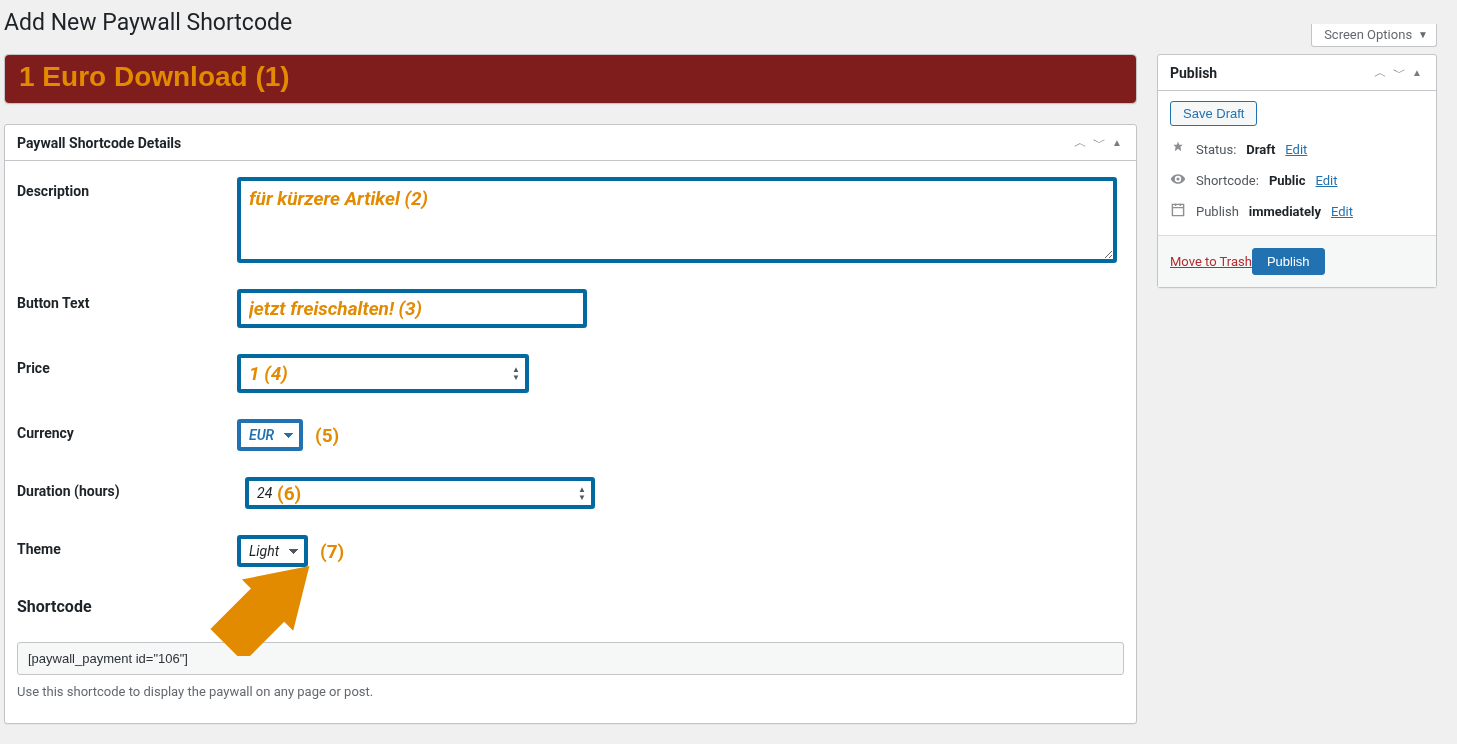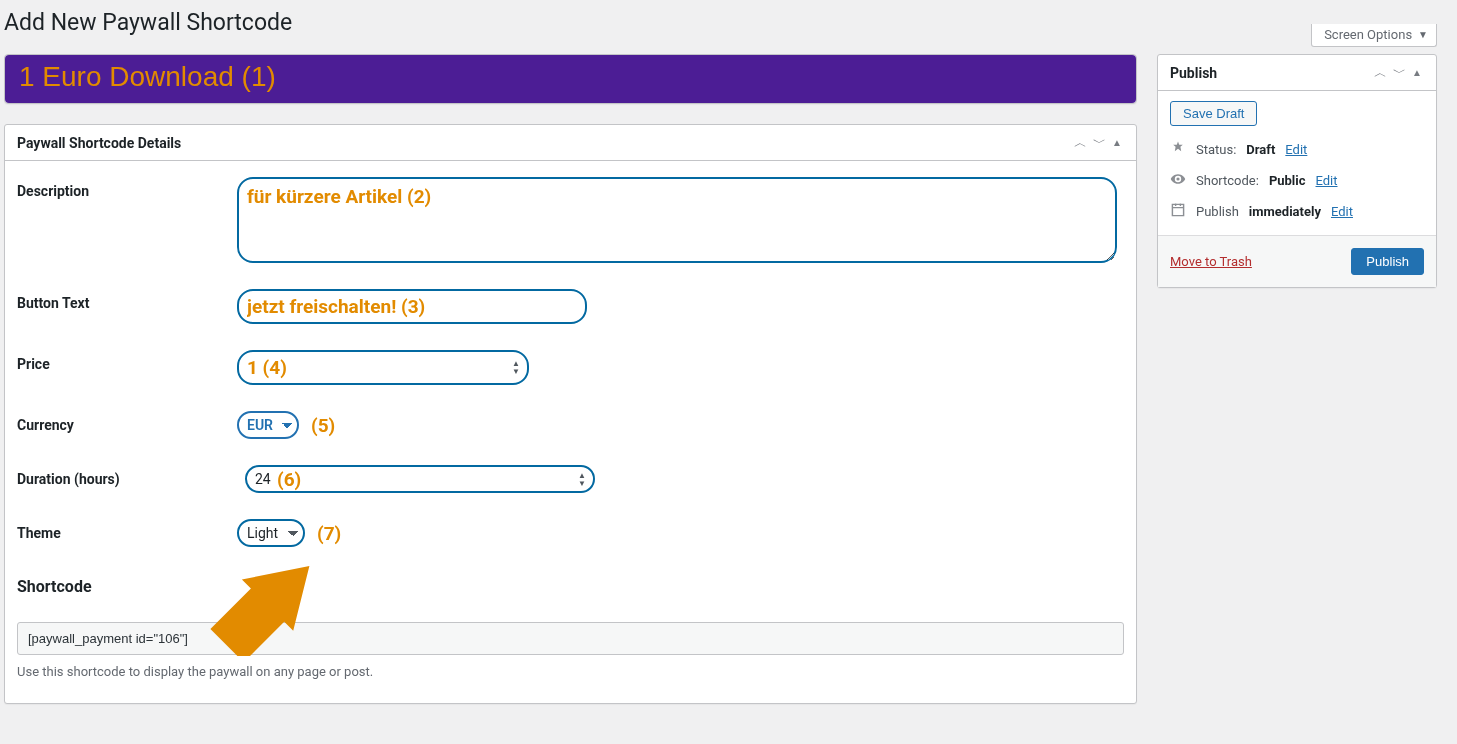--- a/index.html
+++ b/index.html
@@ -64,24 +64,24 @@
     border: 1px solid var(--panel-border);
     box-shadow: 0 1px 1px rgba(0,0,0,.04);
   }
 
   .title-input {
     width: 100%;
     border: none;
     border-radius: 4px;
     padding: 6px 14px 10px;
     font-size: 28px;
-    font-weight: 400;
+    font-weight: 700;
     color: var(--orange);
     outline: none;
-    background: #4c1d95;
+    background: #7f1d1d;
   }
   .title-input-wrap { border-radius: 4px; margin-bottom: 20px; }
 
   .postbox { border-radius: 3px; margin-bottom: 20px; }
   .postbox-header {
     display: flex;
     align-items: center;
     justify-content: space-between;
     border-bottom: 1px solid var(--panel-border);
     padding: 0 12px;
@@ -109,27 +109,28 @@
     width: 220px;
     flex: 0 0 220px;
     font-weight: 700;
     font-size: 14px;
     color: var(--text);
     padding-top: 6px;
   }
   .field-control { flex: 1 1 auto; display:flex; align-items:center; gap:12px; }
 
   textarea.control, input.control, select.control {
-    border: 2px solid #0369a1;
-    border-radius: 16px;
+    border: 4px solid #0369a1;
+    border-radius: 3px;
     background: #fff;
     color: var(--text);
     font-size: 14px;
     padding: 4px 8px;
     font-family: inherit;
+    font-style: italic;
   }
   textarea.control {
     width: 880px;
     height: 86px;
     resize: both;
     font-size: 19px;
     font-weight: 700;
     color: var(--orange);
     padding: 6px 8px;
   }
@@ -233,21 +234,20 @@
     padding-bottom: 14px;
     color: var(--muted);
   }
   .misc-row { display:flex; align-items:center; gap:10px; }
   .misc-row .icon { width:16px; color:#8c8f94; }
   .misc-row b { color: var(--text); font-weight:700; }
   .misc-row a { color: var(--link); text-decoration: underline; cursor:pointer; }
   .pub-actions {
     display:flex;
     align-items:center;
-    justify-content: space-between;
     padding: 12px;
     border-top: 1px solid var(--border);
     background: #f6f7f7;
   }
   .trash-link { color: var(--danger); text-decoration: underline; cursor:pointer; }
   .publish-btn {
     background: var(--primary);
     color: #fff;
     border: 1px solid var(--primary);
     border-radius: 3px;

